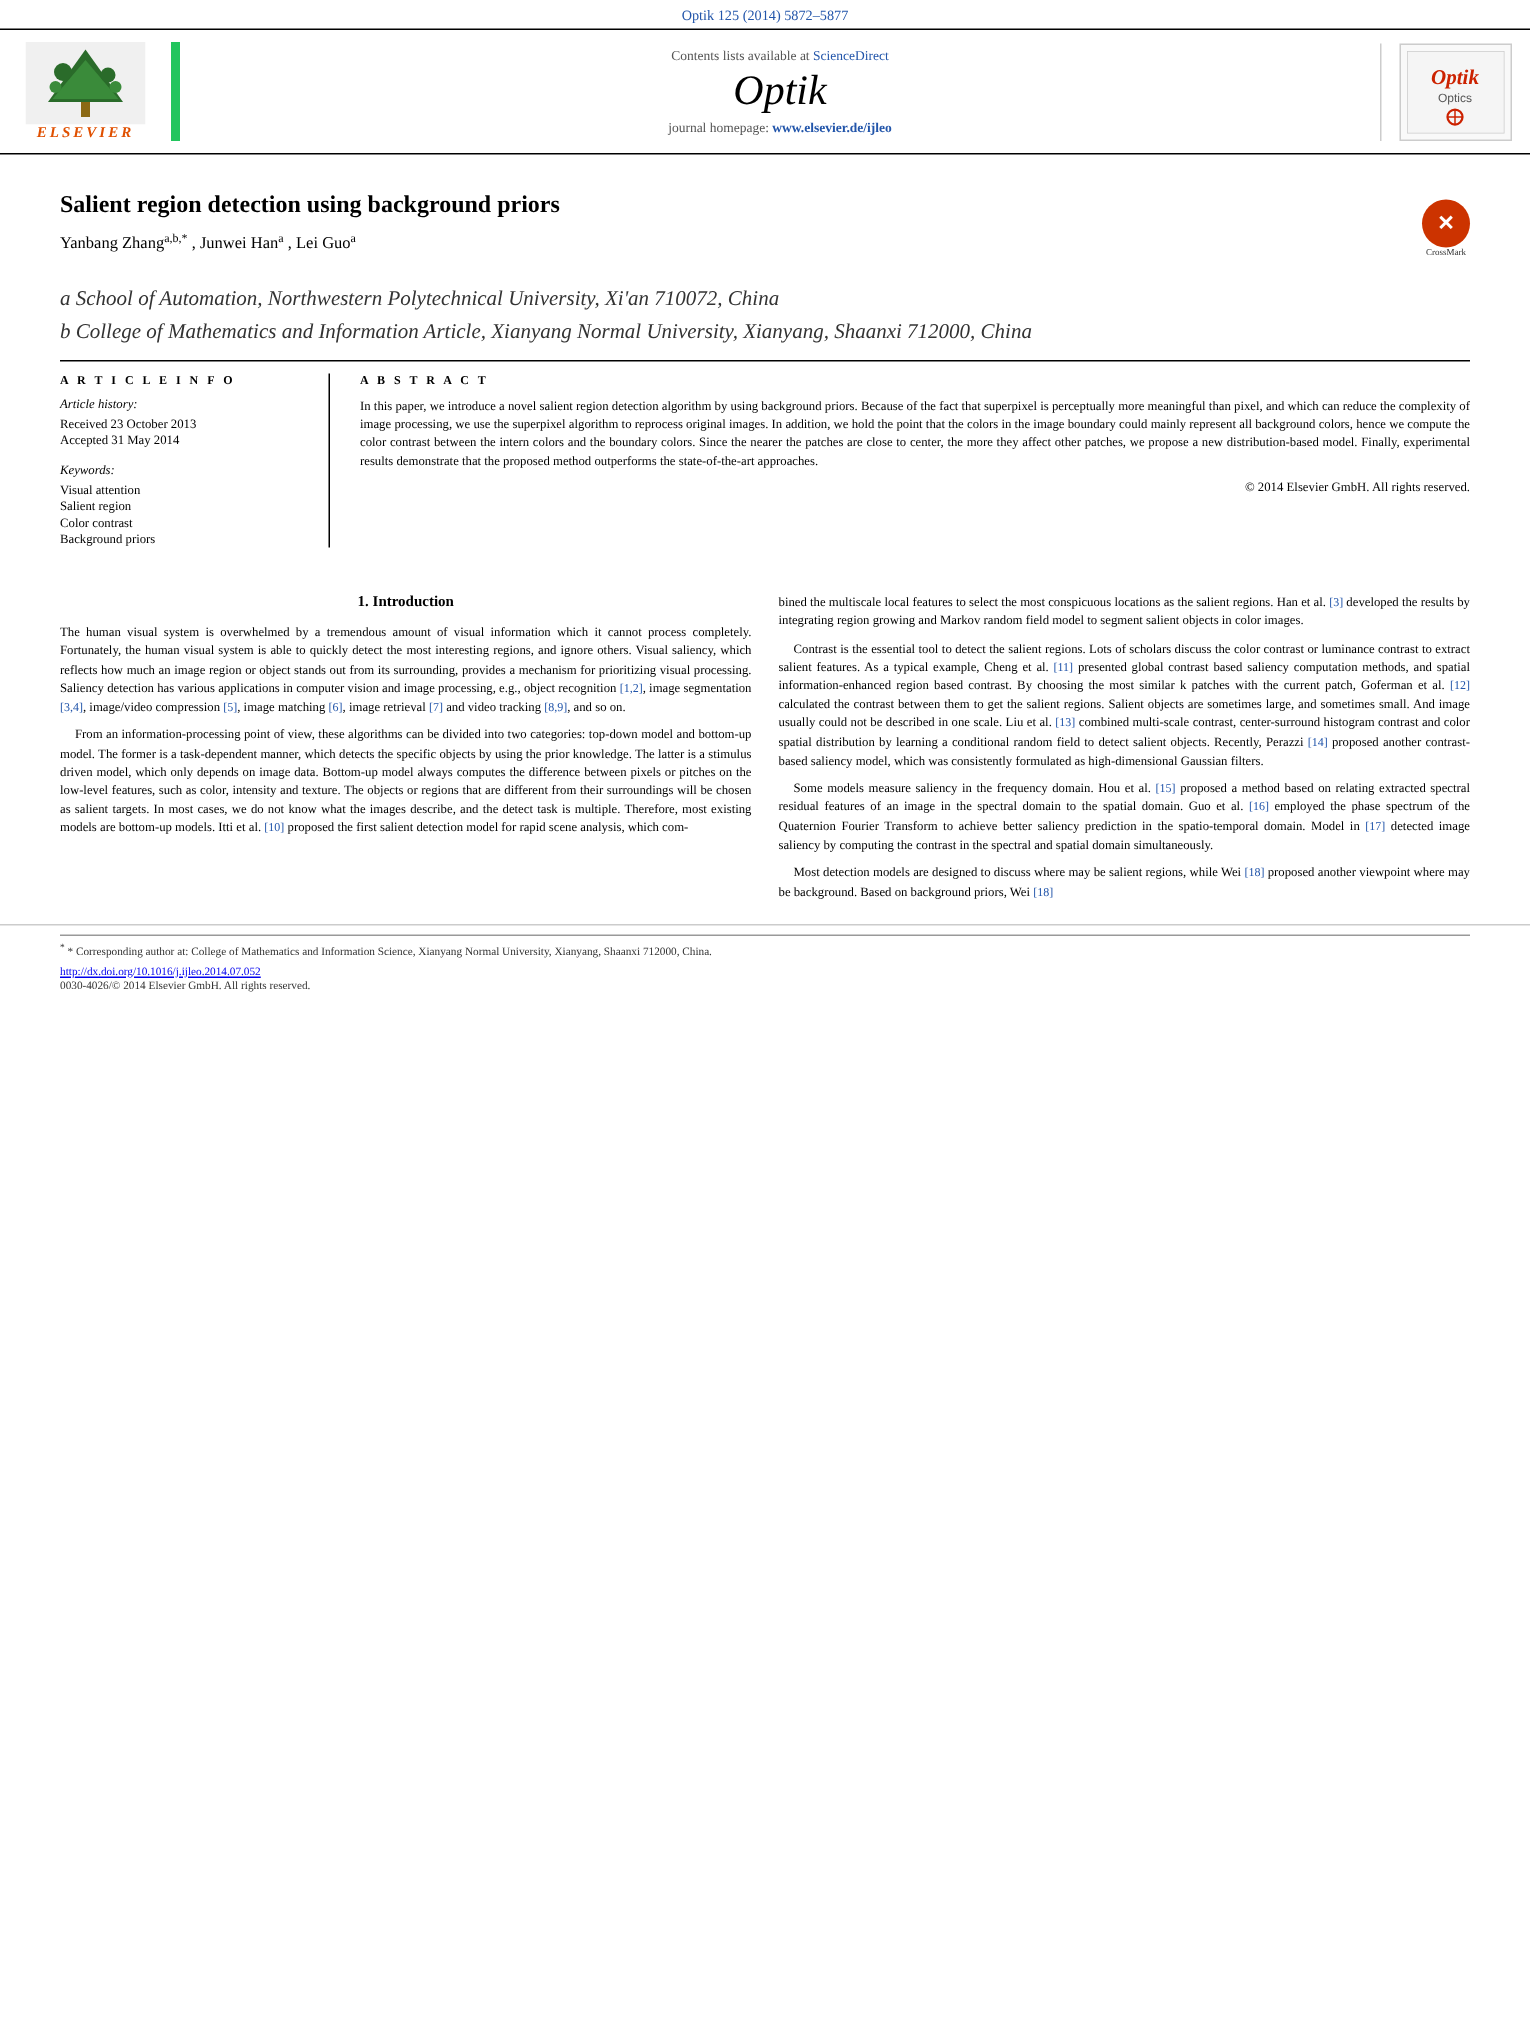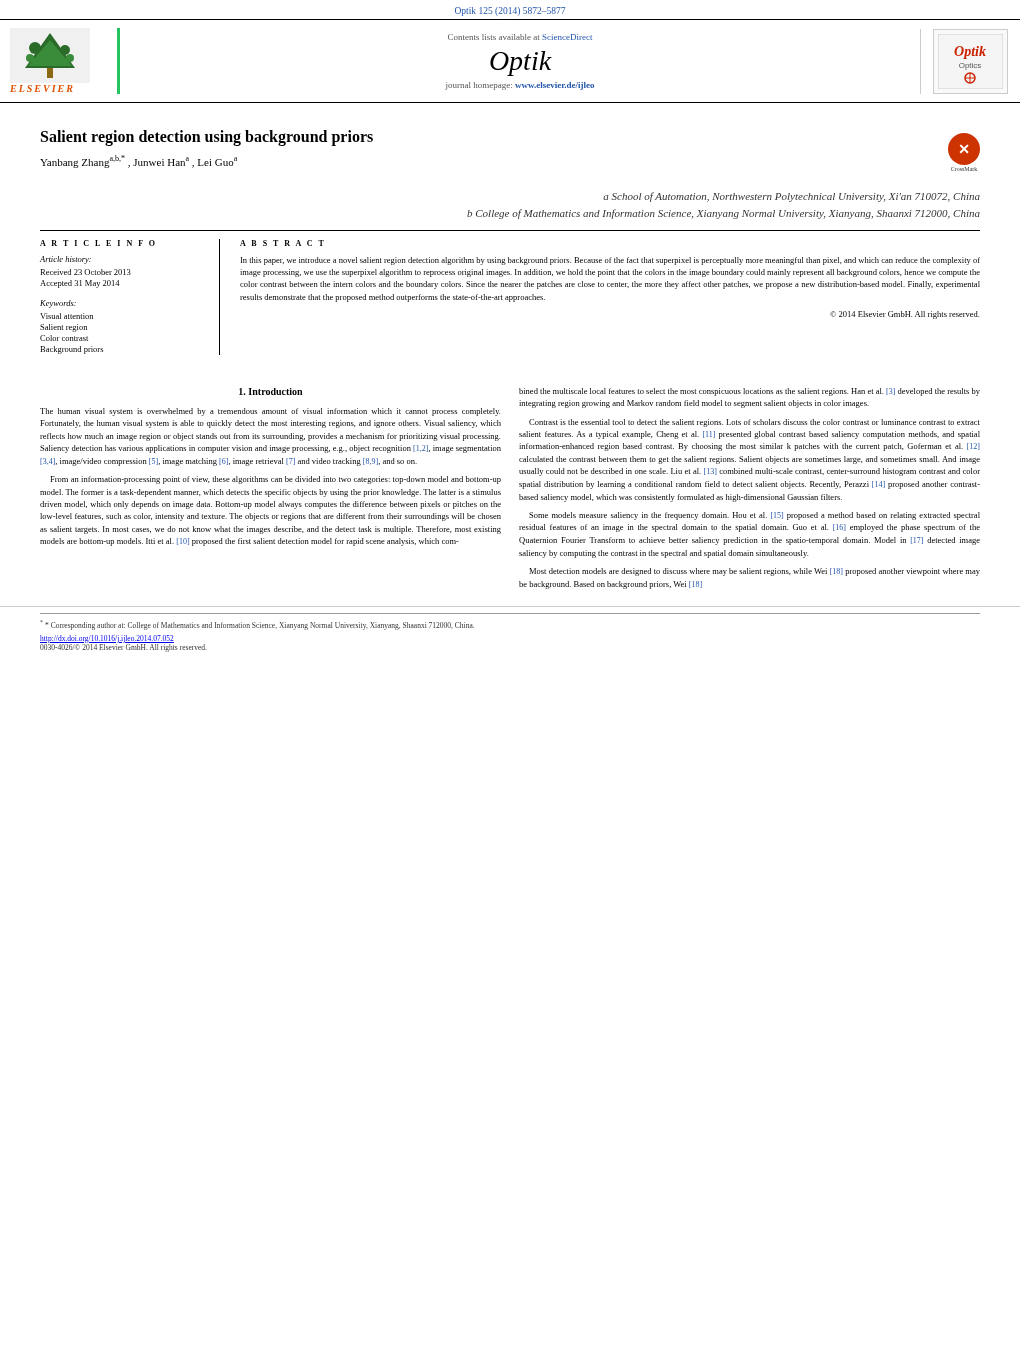--- a/index.html
+++ b/index.html
@@ -27,22 +27,22 @@
       border-bottom: 1.5px solid #000;
       padding: 8px 10px;
       gap: 10px;
     }
 
     .elsevier-logo {
       width: 110px;
       flex-shrink: 0;
       display: flex;
       flex-direction: column;
-      align-items: flex-start;
-      border-right: 3px solid #22c55e;
+      align-items: center;
+      border-right: 6px solid #22c55e;
       padding-right: 10px;
     }
 
     .elsevier-text {
       font-size: 10px;
       font-weight: bold;
       letter-spacing: 2px;
       color: #e05000;
       font-style: italic;
     }
@@ -142,26 +142,25 @@
       font-size: 11px;
       margin-bottom: 20px;
       color: #000;
     }
 
     .authors sup {
       font-size: 8px;
     }
 
     .affiliations {
-      font-size: 11px;
+      font-size: 14px;
       font-style: italic;
       color: #333;
       margin-bottom: 6px;
       line-height: 1.5;
-      text-align: right;
     }
 
     .affiliations p {
       margin-bottom: 1px;
     }
 
     .divider {
       border: none;
       border-top: 1px solid #000;
       margin: 8px 0;
@@ -371,21 +370,21 @@
   </div>
 
   <div class="authors">
     <span>Yanbang Zhang</span><sup>a,b,*</sup>
     <span>, Junwei Han</span><sup>a</sup>
     <span>, Lei Guo</span><sup>a</sup>
   </div>
 
   <div class="affiliations">
     <p>a School of Automation, Northwestern Polytechnical University, Xi'an 710072, China</p>
-    <p>b College of Mathematics and Information Science, Xianyang Normal University, Xianyang, Shaanxi 712000, China</p>
+    <p>b College of Mathematics and Information Article, Xianyang Normal University, Xianyang, Shaanxi 712000, China</p>
   </div>
 
   <hr class="divider">
 
   <div class="article-body">
 
     <div class="article-info">
       <h3>A R T I C L E   I N F O</h3>
       <div class="history-label">Article history:</div>
       <div class="date-line">Received 23 October 2013</div>

